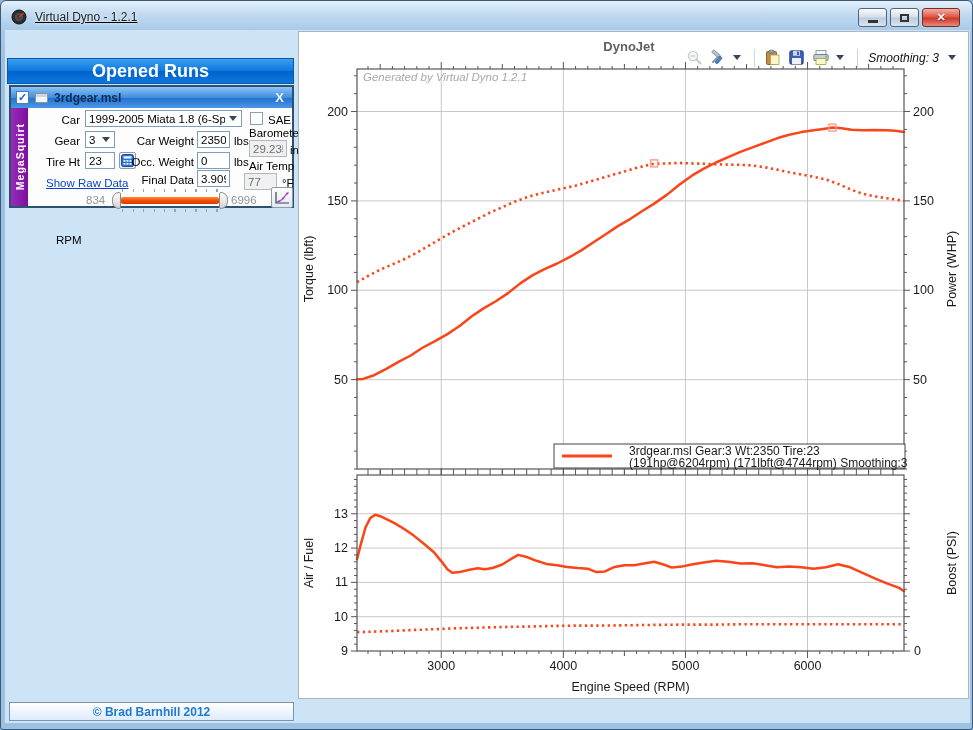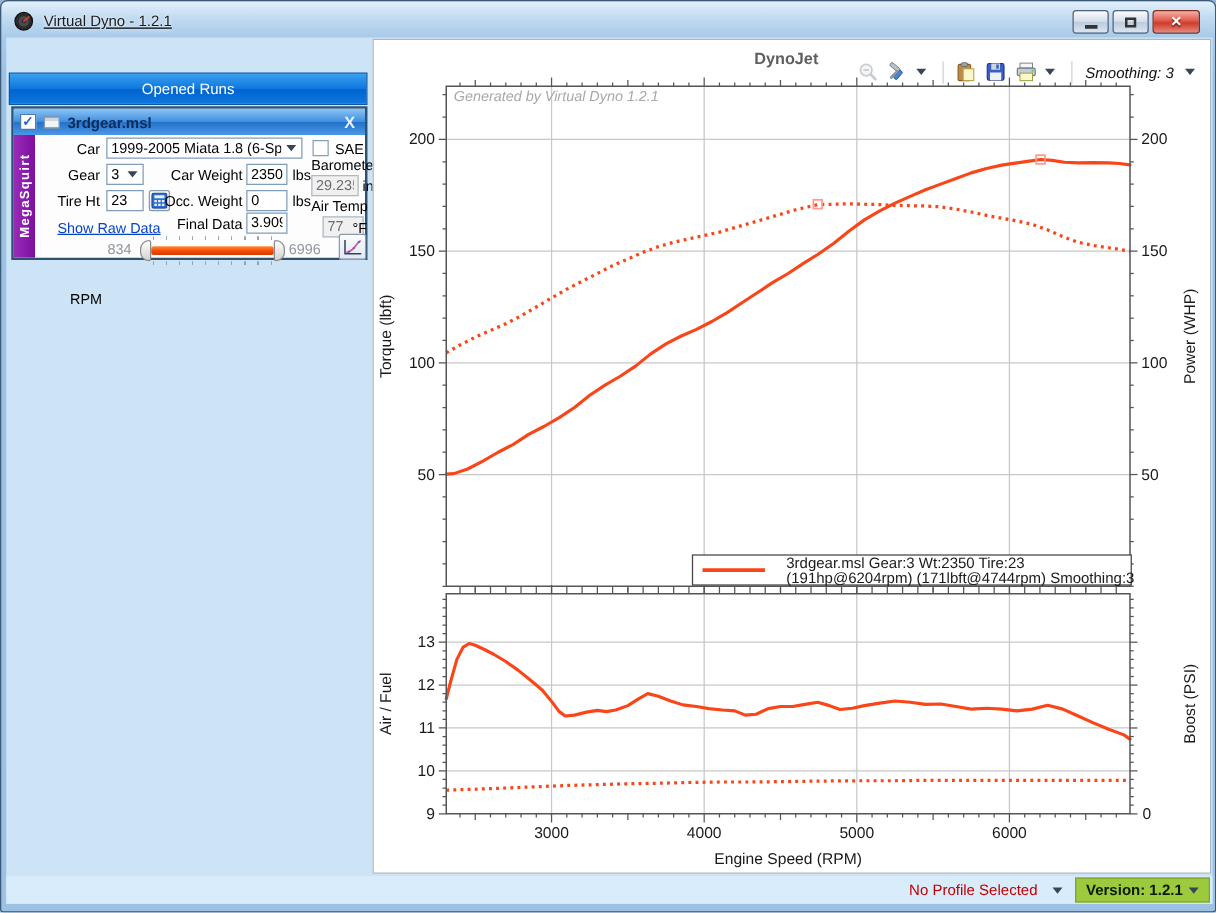--- a/index.html
+++ b/index.html
@@ -27,21 +27,21 @@
              background:linear-gradient(#ffffff,#eef4fb 60%,#dfeaf6); display:flex; align-items:center; }
   .menu-item { display:inline-block; font-size:12px; color:#111; padding:5px 9px; cursor:default; }
   .menu-item::first-letter { text-decoration:underline; }
   .donate-btn { margin-left:auto; margin-right:8px; width:64px; height:16px; border:1px solid #d07a00; border-radius:9px;
                 background:linear-gradient(#ffd97e,#ffa415 45%,#f28a00 55%,#ffbe44); color:#fff; font-weight:bold; font-style:italic;
                 font-size:10.5px; display:flex; align-items:center; justify-content:center; text-shadow:0 1px 1px rgba(110,55,0,.65); }
 
   
   .runs-header { position:absolute; left:2px; top:28px; width:287px; height:26px;
                  background:linear-gradient(#3aa0f0,#0e77dd 50%,#0063cf 52%,#0e77dd); border:1px solid #0c57a8;
-                 color:#fff; font-weight:normal; font-size:12px; display:flex; align-items:center; justify-content:center; }
+                 color:#fff; font-weight:bold; font-size:18px; display:flex; align-items:center; justify-content:center; }
 
   .run-card { position:absolute; left:4px; top:55px; width:285px; height:123px; border:2px solid #2d5170; background:#fdfdfe; }
   .run-header { position:absolute; left:0; top:0; right:0; height:21px;
                 background:linear-gradient(#8cc4f6,#3f8ede 50%,#2272cc 52%,#4c97e6); display:flex; align-items:center; }
   .run-check { width:13px; height:13px; background:#fff; border:1px solid #4c7bb0; margin-left:5px;
                display:flex; align-items:center; justify-content:center; font-size:11px; font-weight:bold; color:#2a64c8; }
   .run-file-icon { width:13px; height:10px; border:1px solid #8a93a0; background:linear-gradient(#cfd6de 0 3px,#f2f5f8 3px); margin-left:6px; border-radius:1px; }
   .run-title { font-size:12px; font-weight:bold; color:#0d2c5a; margin-left:6px; }
   .run-close { margin-left:auto; margin-right:8px; color:#e8f2fd; font-weight:bold; font-size:13px; }
 
@@ -172,21 +172,21 @@
                 <rect x="2.5" y="9" width="2" height="1.8"></rect>
                 <rect x="5.5" y="9" width="2" height="1.8"></rect>
                 <rect x="8.5" y="9" width="2" height="1.8"></rect>
               </g>
           </svg>
         </div>
         <div class="fl r" style="left:100px; top:48px; width:66px;">Occ. Weight</div>
         <input class="tb" style="left: 169px; top: 44px; width: 33px;" value="0">
         <div class="fl unit" style="left:206px; top:48px;">lbs</div>
         <div class="fl" style="left:221px; top:52px;">Air Temp</div>
-        <input class="tb" style="left: 230px; top: 65px; width: 33px;" disabled="" value="77">
+        <input class="tb" style="left: 216px; top: 65px; width: 33px;" disabled="" value="77">
         <div class="fl unit" style="left:254px; top:69px;">°F</div>
 
         <a class="link" style="left:18px; top:69px;">Show Raw Data</a>
         <div class="fl r" style="left:100px; top:66px; width:66px;">Final Data</div>
         <input class="tb" style="left: 169px; top: 62px; width: 33px;" value="3.909">
 
         <div class="fl" style="left:28px; top:86px;margin-top:40px;">RPM</div>
         <div class="fl muted" style="left:58px; top:86px;">834</div>
         <div class="rpm-slider">
           <div class="rpm-ticks" style="top:-3px;"></div>
@@ -203,29 +203,20 @@
             <circle cx="5" cy="10.4" r="0.9" fill="#3d6fd8"></circle>
               <circle cx="9" cy="7.4" r="0.9" fill="#3d6fd8"></circle>
               <circle cx="13" cy="2.6" r="0.9" fill="#3d6fd8"></circle>
           </svg>
         </div>
       </div>
     </div>
 
     <div class="left-footer">© Brad Barnhill 2012</div>
 
-    <div class="statusbar">
-      <span class="profile-text">No Profile Selected</span>
-      <span class="arr" style="position:static;"></span>
-      <span style="width:6px;"></span>
-      <div class="version-box">
-        <span>Version: 1.2.1</span>
-        <span class="arr" style="margin:0;"></span>
-      </div>
-    </div>
 
     <div class="chart-panel">
       <div class="chart-toolbar">
         <div class="dyno-title">DynoJet</div>
         <div class="tools-right">
           <div class="tool-btn" style="opacity:.45;">
             <svg width="17" height="17" viewBox="0 0 17 17">
               <circle cx="7" cy="7" r="4.6" fill="#e8ecef" stroke="#8a9099" stroke-width="1.4"></circle>
               <line x1="4.8" y1="7" x2="9.2" y2="7" stroke="#8a9099" stroke-width="1.4"></line>
               <line x1="10.6" y1="10.6" x2="14.4" y2="14.4" stroke="#8a9099" stroke-width="2.2" stroke-linecap="round"></line>

